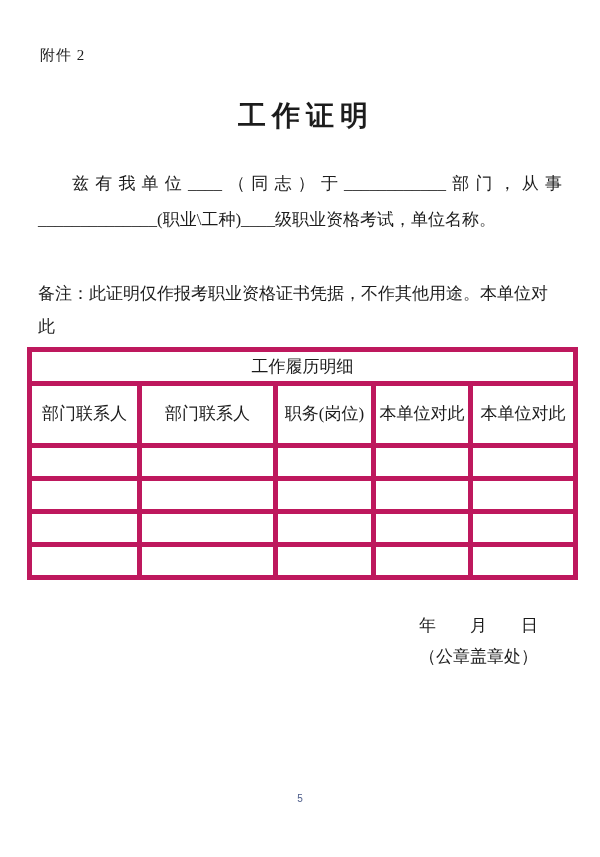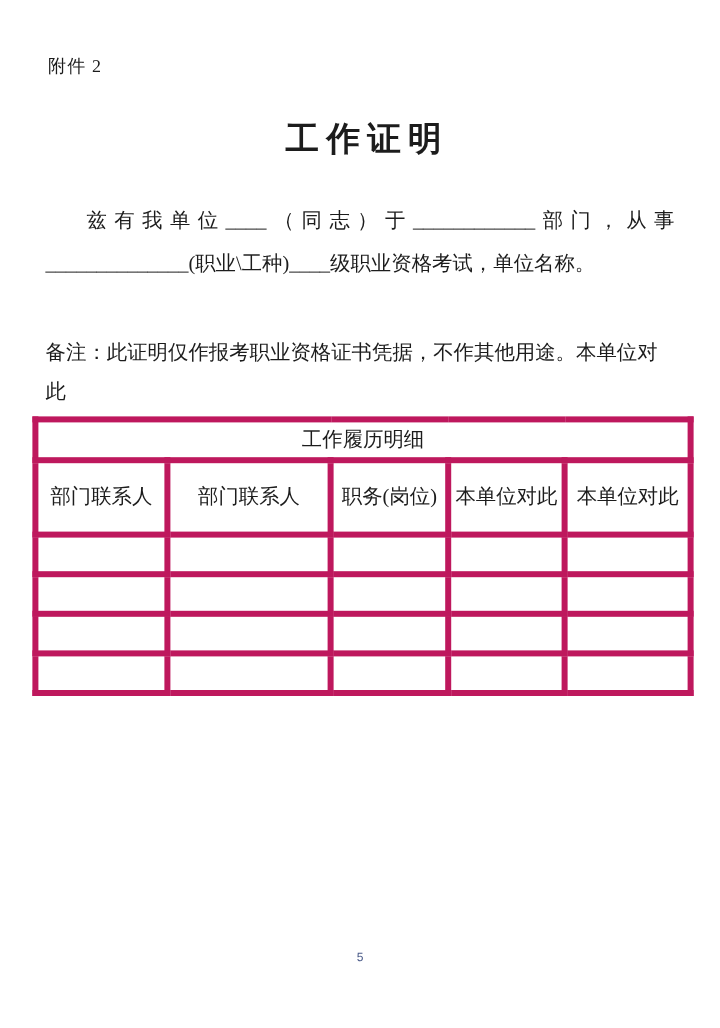--- a/index.html
+++ b/index.html
@@ -165,16 +165,20 @@
       <tr class="data-row">
         <td></td>
         <td></td>
         <td></td>
         <td></td>
         <td></td>
       </tr>
     </tbody>
   </table>
 
+  <div class="sign-block">
+    <div class="line">年　　月　　日</div>
+    <div class="line">（公章盖章处）</div>
+  </div>
 
   <div class="page-footer">5</div>
 
 </div>
 
 </body></html>

